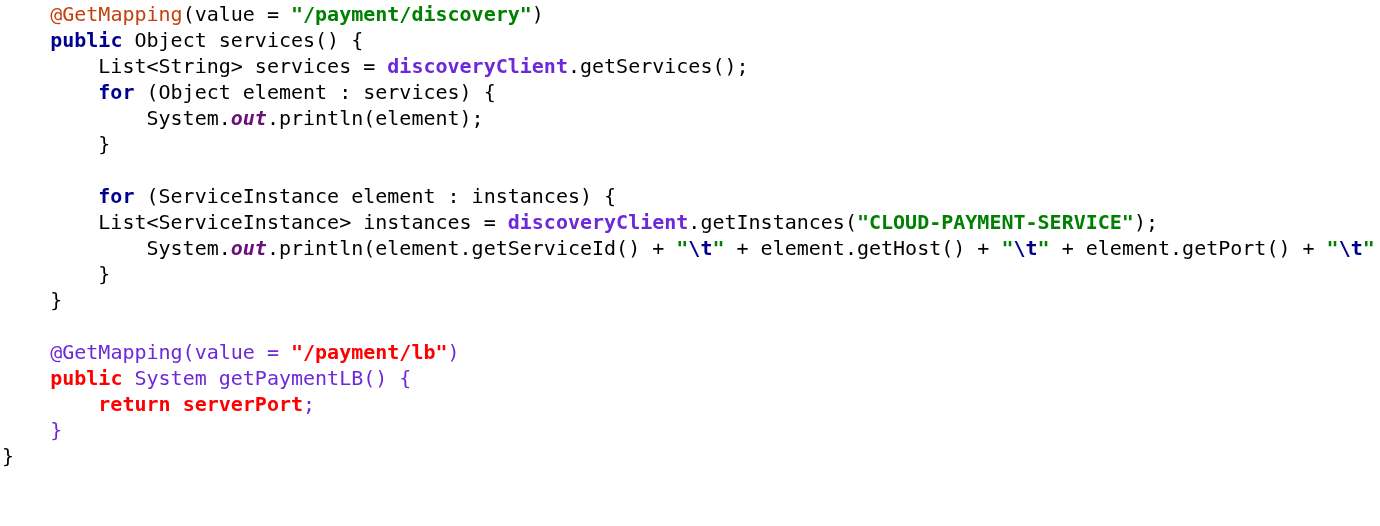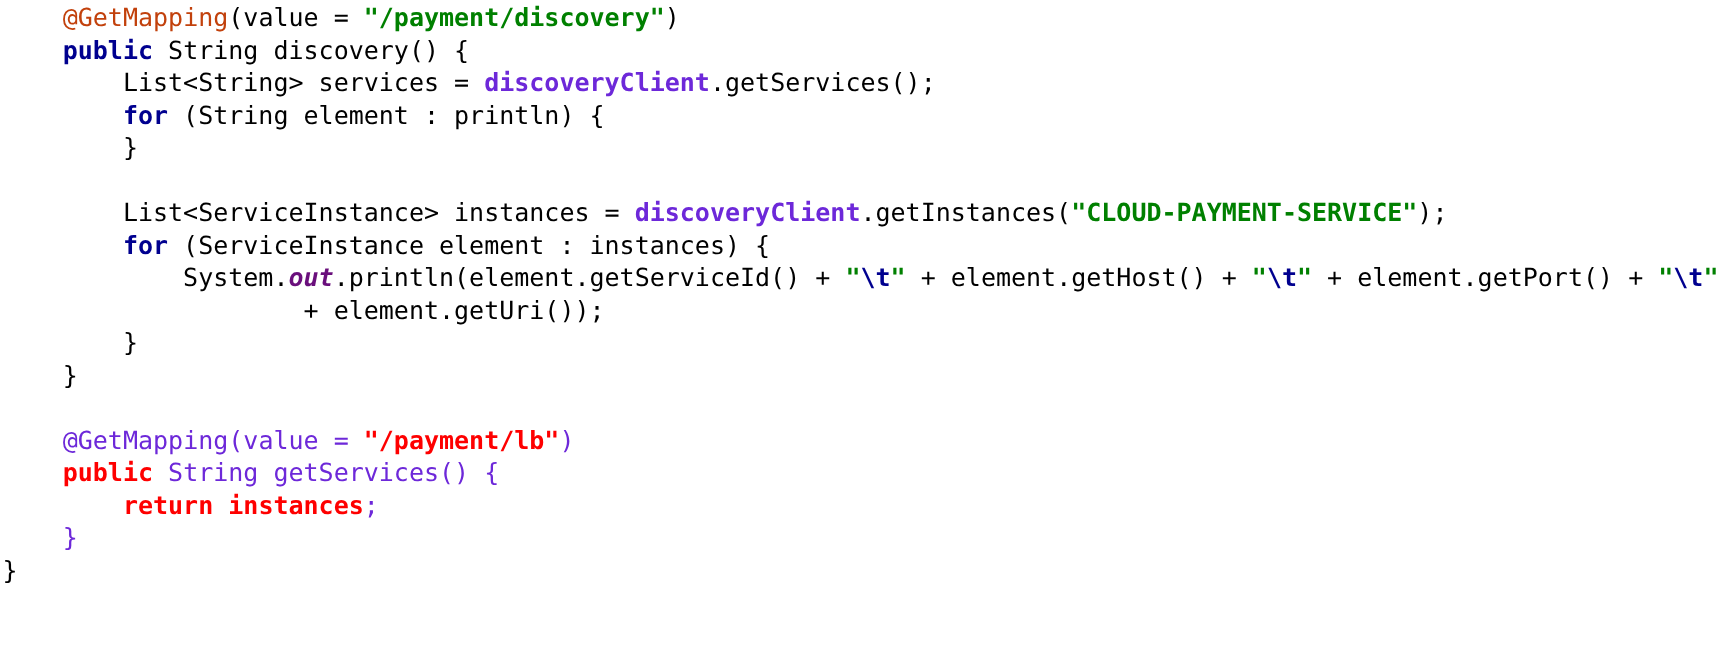--- a/index.html
+++ b/index.html
@@ -45,31 +45,31 @@
   
   .tok-red        { color: #6d28d9; }
   .tok-red-bold   { color: #fe0000; font-weight: bold; }
 </style>
 </head>
 <body>
 
 <div id="code-editor">
   <div id="code-lines">
       <div class="code-line first"><span class="tok-plain">    </span><span class="tok-annotation">@GetMapping</span><span class="tok-plain">(value = </span><span class="tok-string">"/payment/discovery"</span><span class="tok-plain">)</span></div>
-      <div class="code-line"><span class="tok-plain">    </span><span class="tok-keyword">public</span><span class="tok-plain"> String discovery() {</span></div>
+      <div class="code-line"><span class="tok-plain">    </span><span class="tok-keyword">public</span><span class="tok-plain"> Object services() {</span></div>
       <div class="code-line"><span class="tok-plain">        List&lt;String&gt; services = </span><span class="tok-field">discoveryClient</span><span class="tok-plain">.getServices();</span></div>
-      <div class="code-line"><span class="tok-plain">        </span><span class="tok-keyword">for</span><span class="tok-plain"> (String element : println) {</span></div>
+      <div class="code-line"><span class="tok-plain">        </span><span class="tok-keyword">for</span><span class="tok-plain"> (Object element : services) {</span></div>
+      <div class="code-line"><span class="tok-plain">            System.</span><span class="tok-static">out</span><span class="tok-plain">.println(element);</span></div>
       <div class="code-line"><span class="tok-plain">        }</span></div>
       <div class="code-line">&nbsp;</div>
+      <div class="code-line"><span class="tok-plain">        </span><span class="tok-keyword">for</span><span class="tok-plain"> (ServiceInstance element : instances) {</span></div>
       <div class="code-line"><span class="tok-plain">        List&lt;ServiceInstance&gt; instances = </span><span class="tok-field">discoveryClient</span><span class="tok-plain">.getInstances(</span><span class="tok-string">"CLOUD-PAYMENT-SERVICE"</span><span class="tok-plain">);</span></div>
-      <div class="code-line"><span class="tok-plain">        </span><span class="tok-keyword">for</span><span class="tok-plain"> (ServiceInstance element : instances) {</span></div>
       <div class="code-line"><span class="tok-plain">            System.</span><span class="tok-static">out</span><span class="tok-plain">.println(element.getServiceId() + </span><span class="tok-string">"</span><span class="tok-escape">\t</span><span class="tok-string">"</span><span class="tok-plain"> + element.getHost() + </span><span class="tok-string">"</span><span class="tok-escape">\t</span><span class="tok-string">"</span><span class="tok-plain"> + element.getPort() + </span><span class="tok-string">"</span><span class="tok-escape">\t</span><span class="tok-string">"</span></div>
-      <div class="code-line"><span class="tok-plain">                    + element.getUri());</span></div>
       <div class="code-line"><span class="tok-plain">        }</span></div>
       <div class="code-line"><span class="tok-plain">    }</span></div>
       <div class="code-line">&nbsp;</div>
       <div class="code-line"><span class="tok-plain">    </span><span class="tok-red">@GetMapping(value = </span><span class="tok-red-bold">"/payment/lb"</span><span class="tok-red">)</span></div>
-      <div class="code-line"><span class="tok-plain">    </span><span class="tok-red-bold">public</span><span class="tok-red"> String getServices() {</span></div>
-      <div class="code-line"><span class="tok-plain">        </span><span class="tok-red-bold">return</span><span class="tok-red"> </span><span class="tok-red-bold">instances</span><span class="tok-red">;</span></div>
+      <div class="code-line"><span class="tok-plain">    </span><span class="tok-red-bold">public</span><span class="tok-red"> System getPaymentLB() {</span></div>
+      <div class="code-line"><span class="tok-plain">        </span><span class="tok-red-bold">return</span><span class="tok-red"> </span><span class="tok-red-bold">serverPort</span><span class="tok-red">;</span></div>
       <div class="code-line"><span class="tok-plain">    </span><span class="tok-red">}</span></div>
       <div class="code-line"><span class="tok-plain">}</span></div>
     </div>
 </div>
 
 </body></html>

